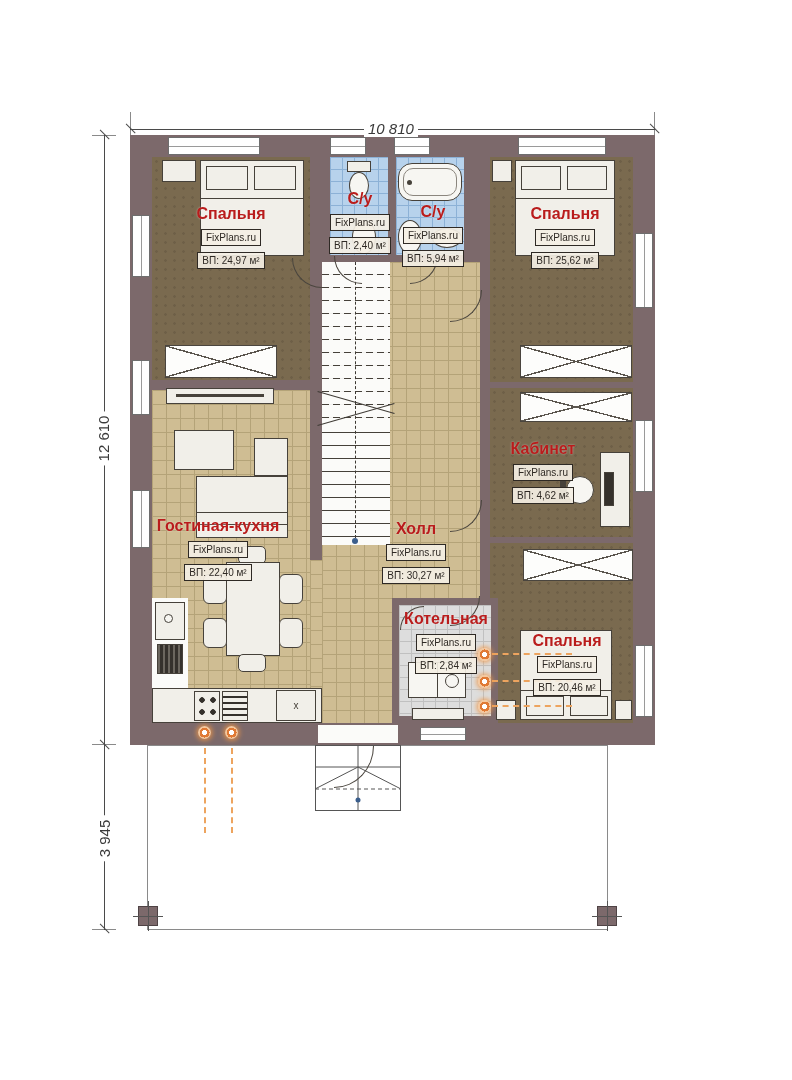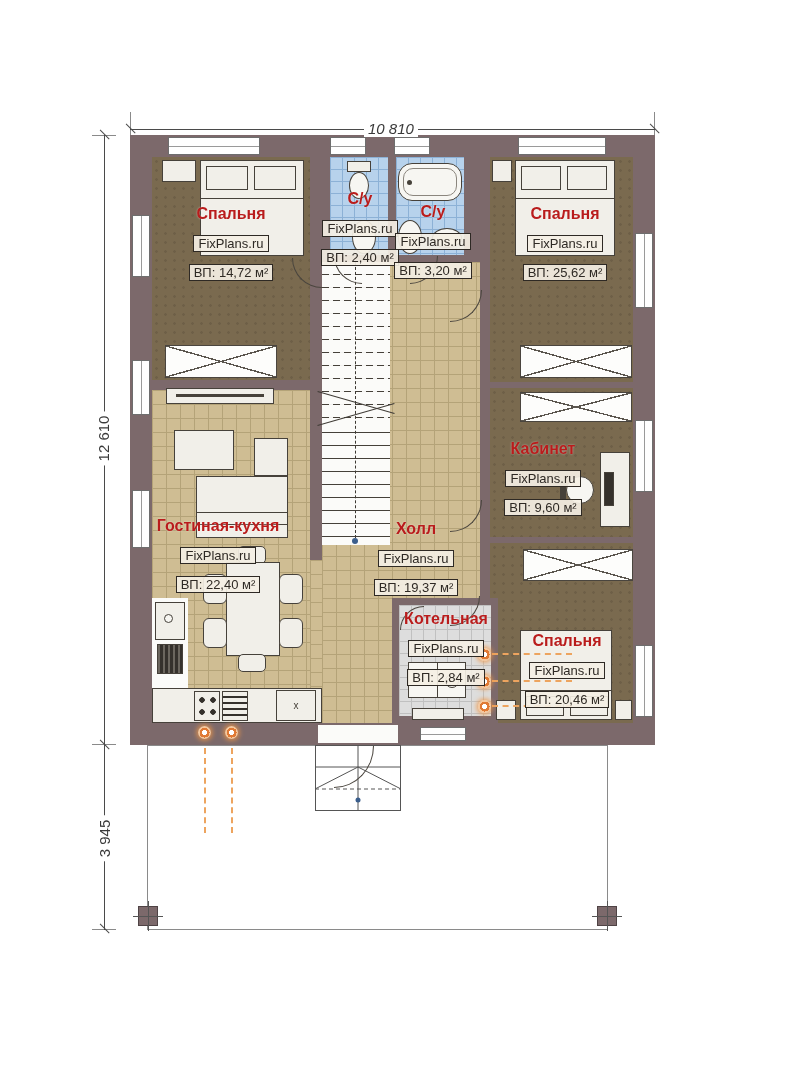--- a/index.html
+++ b/index.html
@@ -39,21 +39,21 @@
   .arc-bl{border-left:1.3px solid #4a453e;border-bottom:1.3px solid #4a453e;border-radius:0 0 0 100%;}
   .arc-br{border-right:1.3px solid #4a453e;border-bottom:1.3px solid #4a453e;border-radius:0 0 100% 0;}
   .arc-tl{border-left:1.3px solid #4a453e;border-top:1.3px solid #4a453e;border-radius:100% 0 0 0;}
   
   .win{position:absolute;background:#ffffff;border:1px solid #6e6e6e;z-index:10;box-sizing:border-box;}
   .win.h::after{content:"";position:absolute;left:0;right:0;top:50%;border-top:1px solid #9a9a9a;}
   .win.v::after{content:"";position:absolute;top:0;bottom:0;left:50%;border-left:1px solid #9a9a9a;}
   
   .rlabel{position:absolute;display:flex;flex-direction:column;align-items:center;z-index:30;}
   .rname{font-size:16px;font-weight:bold;color:#b91c1c;white-space:nowrap;text-shadow:0 0 2px rgba(255,255,255,.55);}
-  .rbox{margin-top:12px;border:1.3px solid #2e2924;background:rgba(244,239,228,.92);font-size:13px;color:#2e2924;padding:0 4px;line-height:15px;white-space:nowrap;}
+  .rbox{margin-top:6px;border:1.3px solid #2e2924;background:rgba(244,239,228,.92);font-size:10px;color:#2e2924;padding:0 4px;line-height:15px;white-space:nowrap;}
   
   .heat{position:absolute;width:13px;height:13px;border-radius:50%;z-index:20;
         background:radial-gradient(circle,#ffffff 0 2.5px,#e07a35 2.5px 5px,#f6c79b 5px 6.5px);
         box-shadow:0 0 5px 1.5px rgba(240,150,70,.85);}
   .hline-h{position:absolute;border-top:2px dashed #eda45f;z-index:19;}
   .hline-v{position:absolute;border-left:2px dashed #eda45f;z-index:19;}
   
   .terrace{position:absolute;left:147px;top:745px;width:461px;height:185px;background:#fff;border:1px solid #8a8a8a;z-index:0;box-sizing:border-box;}
   .post{position:absolute;width:20px;height:20px;background:#7c696b;border:1px solid #4f4345;z-index:4;box-sizing:border-box;}
   .post::before{content:"";position:absolute;left:-6px;right:-6px;top:50%;border-top:1px solid #555;}
@@ -239,51 +239,51 @@
   <div class="heat" style="left:478px;top:675px;"></div>
   <div class="heat" style="left:478px;top:700px;"></div>
   <div class="hline-v" style="left:204px;top:748px;height:85px;"></div>
   <div class="hline-v" style="left:231px;top:748px;height:85px;"></div>
   <div class="heat" style="left:198px;top:726px;"></div>
   <div class="heat" style="left:225px;top:726px;"></div>
 
   <div class="rlabel" style="left:170px;top:205px;width:122px;">
     <div class="rname">Спальня</div>
     <div class="rbox">FixPlans.ru</div>
-    <div class="rbox">ВП: 14,72 м²</div>
+    <div class="rbox">ВП: 24,97 м²</div>
   </div>
   <div class="rlabel" style="left:326px;top:190px;width:68px;">
     <div class="rname">С/у</div>
     <div class="rbox">FixPlans.ru</div>
     <div class="rbox">ВП: 2,40 м²</div>
   </div>
   <div class="rlabel" style="left:398px;top:203px;width:70px;">
     <div class="rname">С/у</div>
     <div class="rbox">FixPlans.ru</div>
-    <div class="rbox">ВП: 3,20 м²</div>
+    <div class="rbox">ВП: 5,94 м²</div>
   </div>
   <div class="rlabel" style="left:504px;top:205px;width:122px;">
     <div class="rname">Спальня</div>
     <div class="rbox">FixPlans.ru</div>
     <div class="rbox">ВП: 25,62 м²</div>
   </div>
   <div class="rlabel" style="left:158px;top:517px;width:120px;">
     <div class="rname">Гостиная-кухня</div>
     <div class="rbox">FixPlans.ru</div>
     <div class="rbox">ВП: 22,40 м²</div>
   </div>
   <div class="rlabel" style="left:368px;top:520px;width:96px;text-align:center;">
     <div class="rname">Холл</div>
     <div class="rbox">FixPlans.ru</div>
-    <div class="rbox">ВП: 19,37 м²</div>
+    <div class="rbox">ВП: 30,27 м²</div>
   </div>
   <div class="rlabel" style="left:494px;top:440px;width:98px;">
     <div class="rname">Кабинет</div>
     <div class="rbox">FixPlans.ru</div>
-    <div class="rbox">ВП: 9,60 м²</div>
+    <div class="rbox">ВП: 4,62 м²</div>
   </div>
   <div class="rlabel" style="left:399px;top:610px;width:94px;">
     <div class="rname">Котельная</div>
     <div class="rbox">FixPlans.ru</div>
     <div class="rbox">ВП: 2,84 м²</div>
   </div>
   <div class="rlabel" style="left:518px;top:632px;width:98px;">
     <div class="rname">Спальня</div>
     <div class="rbox">FixPlans.ru</div>
     <div class="rbox">ВП: 20,46 м²</div>

